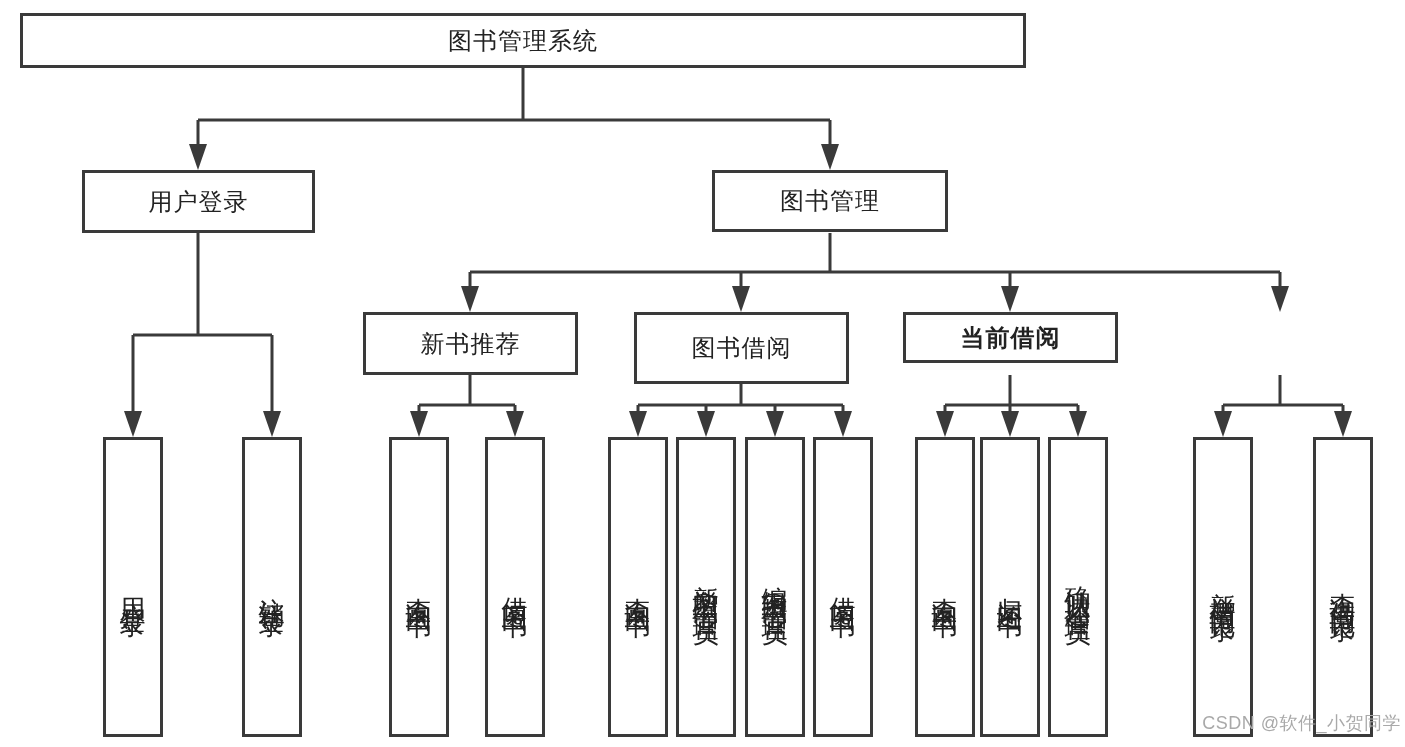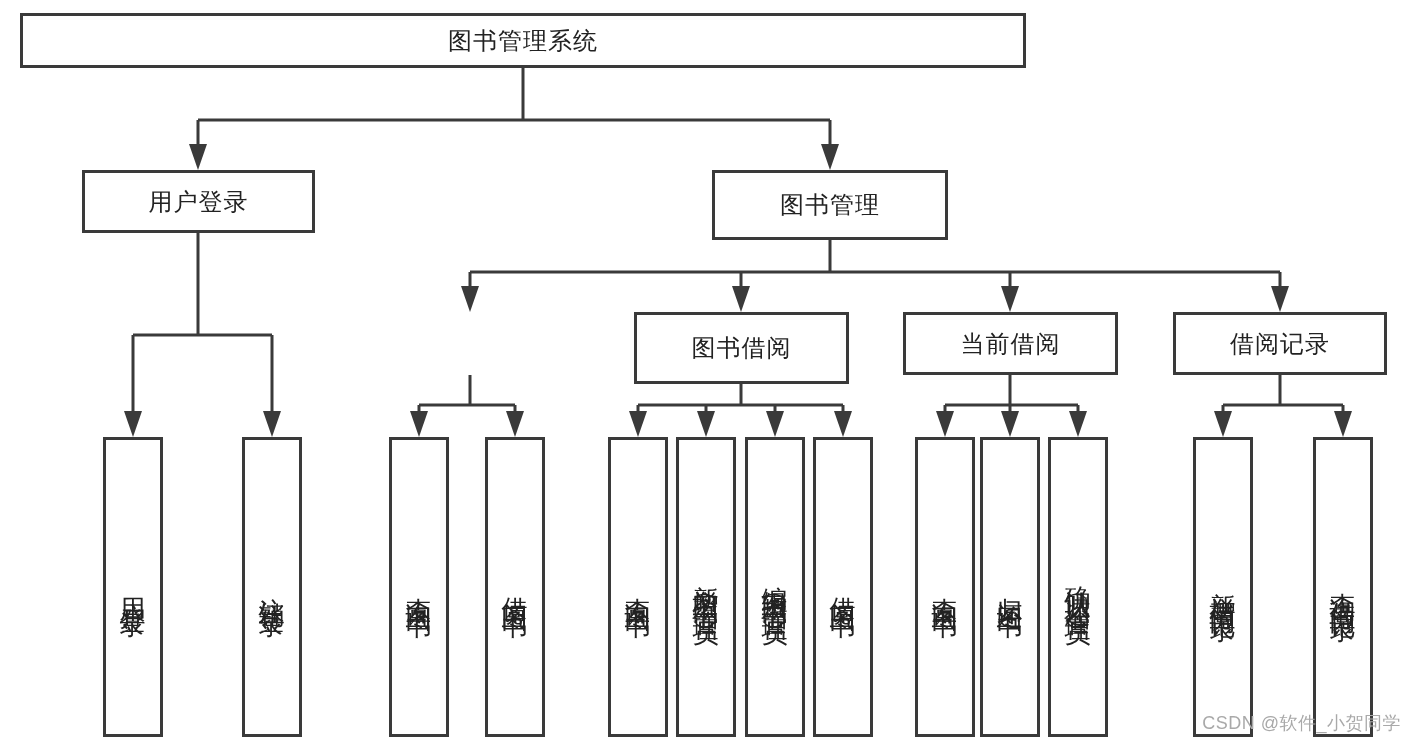--- a/index.html
+++ b/index.html
@@ -106,25 +106,25 @@
       <polygon points="1001,411 1019,411 1010,437"></polygon>
       <polygon points="1069,411 1087,411 1078,437"></polygon>
       <polygon points="1214,411 1232,411 1223,437"></polygon>
       <polygon points="1334,411 1352,411 1343,437"></polygon>
     </g>
   </svg>
 
   <div class="hbox" style="left:20px; top:13px; width:1006px; height:55px;">图书管理系统</div>
 
   <div class="hbox" style="left:82px; top:170px; width:233px; height:63px;">用户登录</div>
-  <div class="hbox" style="left:712px; top:170px; width:236px; height:70px;">图书管理</div>
+  <div class="hbox" style="left:712px; top:170px; width:236px; height:62px;">图书管理</div>
 
+  <div class="hbox" style="left:363px; top:312px; width:215px; height:63px;">新书推荐</div>
   <div class="hbox" style="left:634px; top:312px; width:215px; height:72px;">图书借阅</div>
-  <div class="hbox" style="left:903px; top:312px; width:215px; height:63px;">当前借阅</div>
-  <div class="hbox" style="left:1173px; top:312px; width:214px; height:63px;">借阅记录</div>
+  <div class="hbox" style="left:903px; top:312px; width:215px; height:51px;font-weight:bold;">当前借阅</div>
 
   <div class="vbox" style="left:103px;">用户登录</div>
   <div class="vbox" style="left:242px;">注销登录</div>
 
   <div class="vbox" style="left:389px;">查询图书</div>
   <div class="vbox" style="left:485px;">借阅图书</div>
 
   <div class="vbox" style="left:608px;">查询图书</div>
   <div class="vbox" style="left:676px;">新增图书（管理员）</div>
   <div class="vbox" style="left:745px;">编辑图书（管理员）</div>

